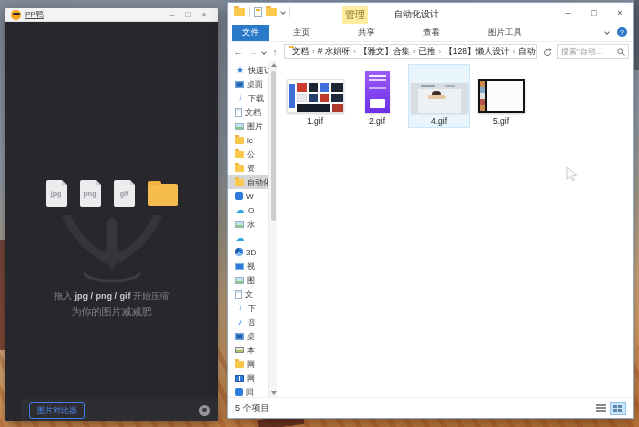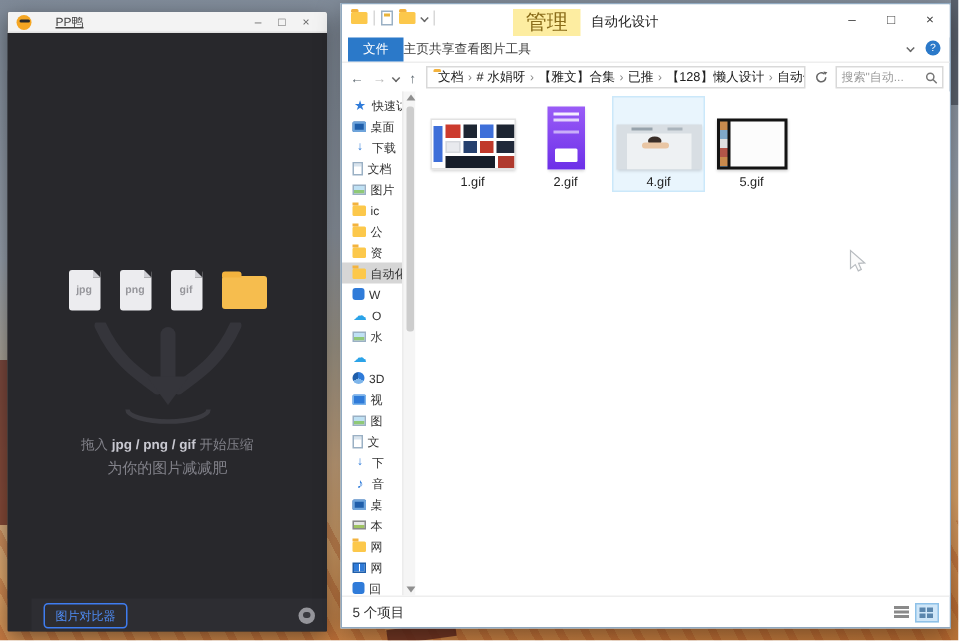--- a/index.html
+++ b/index.html
@@ -12,21 +12,21 @@
   #wp-dark2{position:absolute;left:0;top:240px;width:5px;height:110px;background:#6b2a20;opacity:.75;}
   #wp-corner{position:absolute;right:0;top:0;width:5px;height:70px;background:#474d59;opacity:.7;}
 
   
   #ppduck{position:absolute;left:5px;top:8px;width:213px;height:413px;
     box-shadow:0 4px 14px rgba(0,0,0,.45);border-radius:1px;overflow:hidden;background:#28282c;}
   .pp-titlebar{position:absolute;left:0;top:0;right:0;height:14px;background:#f3f3f3;
     display:flex;align-items:center;padding:0 6px;border-bottom:1px solid #e0e0e0;}
   .pp-duckicon{width:10px;height:10px;border-radius:50%;background:#f5a623;position:relative;flex:none;}
   .pp-duckicon::after{content:"";position:absolute;left:1.5px;top:3px;width:7px;height:2.5px;background:#2b2b2b;border-radius:1px;}
-  .pp-title{font-size:8px;color:#444;margin-left:16px;flex:1;text-decoration:underline;}
+  .pp-title{font-size:8px;color:#444;margin-left:4px;flex:1;text-decoration:underline;}
   .pp-ctl{width:16px;text-align:center;font-size:8px;color:#666;line-height:14px;}
   .pp-content{position:absolute;left:0;top:14px;right:0;bottom:22px;background:#28282c;margin-top:25px;}
   .pp-iconrow{position:absolute;left:0;top:133px;width:100%;display:flex;justify-content:center;align-items:flex-end;gap:13px;}
   .ficon{position:relative;width:21px;height:27px;background:#ececef;border-radius:2px;
     display:flex;align-items:center;justify-content:center;}
   .ficon::before{content:"";position:absolute;top:0;right:0;border-top:5px solid #28282c;border-left:5px solid #cfcfd4;}
   .ficon span{font-size:7px;font-weight:bold;color:#96969b;}
   .pfolder{width:30px;height:22px;background:#f6bd4e;border-radius:2px;position:relative;margin-bottom:1px;}
   .pfolder::before{content:"";position:absolute;top:-3px;left:0;width:13px;height:4px;background:#f3b33e;border-radius:2px 2px 0 0;}
   .pp-funnel{position:absolute;left:50%;top:168px;transform:translateX(-50%);}
@@ -43,27 +43,27 @@
   #explorer{position:absolute;left:227px;top:2px;width:407px;height:417px;background:#fff;
     border:1px solid #90a9c0;box-shadow:0 5px 16px rgba(0,0,0,.4);}
   .ex-titlebar{position:absolute;left:0;top:0;right:0;height:22px;background:#fff;}
   .ex-qat{position:absolute;left:6px;top:4px;display:flex;align-items:center;gap:4px;}
   .mini-folder{width:11px;height:8px;background:#fcc84b;border-radius:1px;position:relative;}
   .mini-folder::before{content:"";position:absolute;top:-2px;left:0;width:5px;height:2px;background:#f3b33e;border-radius:1px 1px 0 0;}
   .qat-sep{width:1px;height:10px;background:#d8d8d8;}
   .mini-page{width:8px;height:10px;background:#fff;border:1px solid #9ab0c4;position:relative;}
   .mini-page::after{content:"";position:absolute;left:1px;top:1px;width:4px;height:1.5px;background:#e8b33a;}
   .chev{width:4px;height:4px;border-right:1px solid #666;border-bottom:1px solid #666;transform:rotate(45deg);display:inline-block;}
-  .ex-managetab{position:absolute;left:114px;top:3px;width:45px;height:18px;background:#fdedA1;
-    background:#fdeda1;color:#8a6d1a;font-size:14px;display:flex;align-items:center;justify-content:center;}
+  .ex-managetab{position:absolute;left:114px;top:3px;width:26px;height:18px;background:#fdedA1;
+    background:#fdeda1;color:#8a6d1a;font-size:10px;display:flex;align-items:center;justify-content:center;}
   .ex-title{position:absolute;left:166px;top:5px;font-size:9px;color:#222;}
   .ex-ctls{position:absolute;right:0;top:0;display:flex;}
   .ex-ctl{width:26px;height:20px;text-align:center;font-size:9px;color:#444;line-height:20px;}
   .ex-tabrow{position:absolute;left:0;top:22px;right:0;height:17px;border-bottom:1px solid #eee;display:flex;align-items:stretch;}
-  .rtab{font-size:8.5px;color:#3e3e3e;padding:0 0;display:flex;align-items:center;}
+  .rtab{font-size:8.5px;color:#3e3e3e;padding:0 24px;display:flex;align-items:center;}
   .rtab.file{background:#2b79c9;color:#fff;margin-left:4px;padding:0 10px;}
   .ex-tabright{position:absolute;right:6px;top:24px;display:flex;align-items:center;gap:8px;}
   .help-circle{width:10px;height:10px;border-radius:50%;background:#2b79c9;color:#fff;font-size:7px;
     display:flex;align-items:center;justify-content:center;}
   .ex-addrrow{position:absolute;left:0;top:39px;right:0;height:19px;display:flex;align-items:center;padding:0 4px;gap:3px;}
   .nav-arrow{font-size:9px;color:#5f6a72;width:12px;text-align:center;}
   .nav-arrow.dis{color:#b9b9b9;}
   .crumb-box{flex:1;height:15px;border:1px solid #d9d9d9;display:flex;align-items:center;padding:0 4px;gap:3px;overflow:hidden;background:#fff;}
   .crumb{font-size:8.5px;color:#222;white-space:nowrap;}
   .crumb-sep{font-size:8px;color:#888;}

